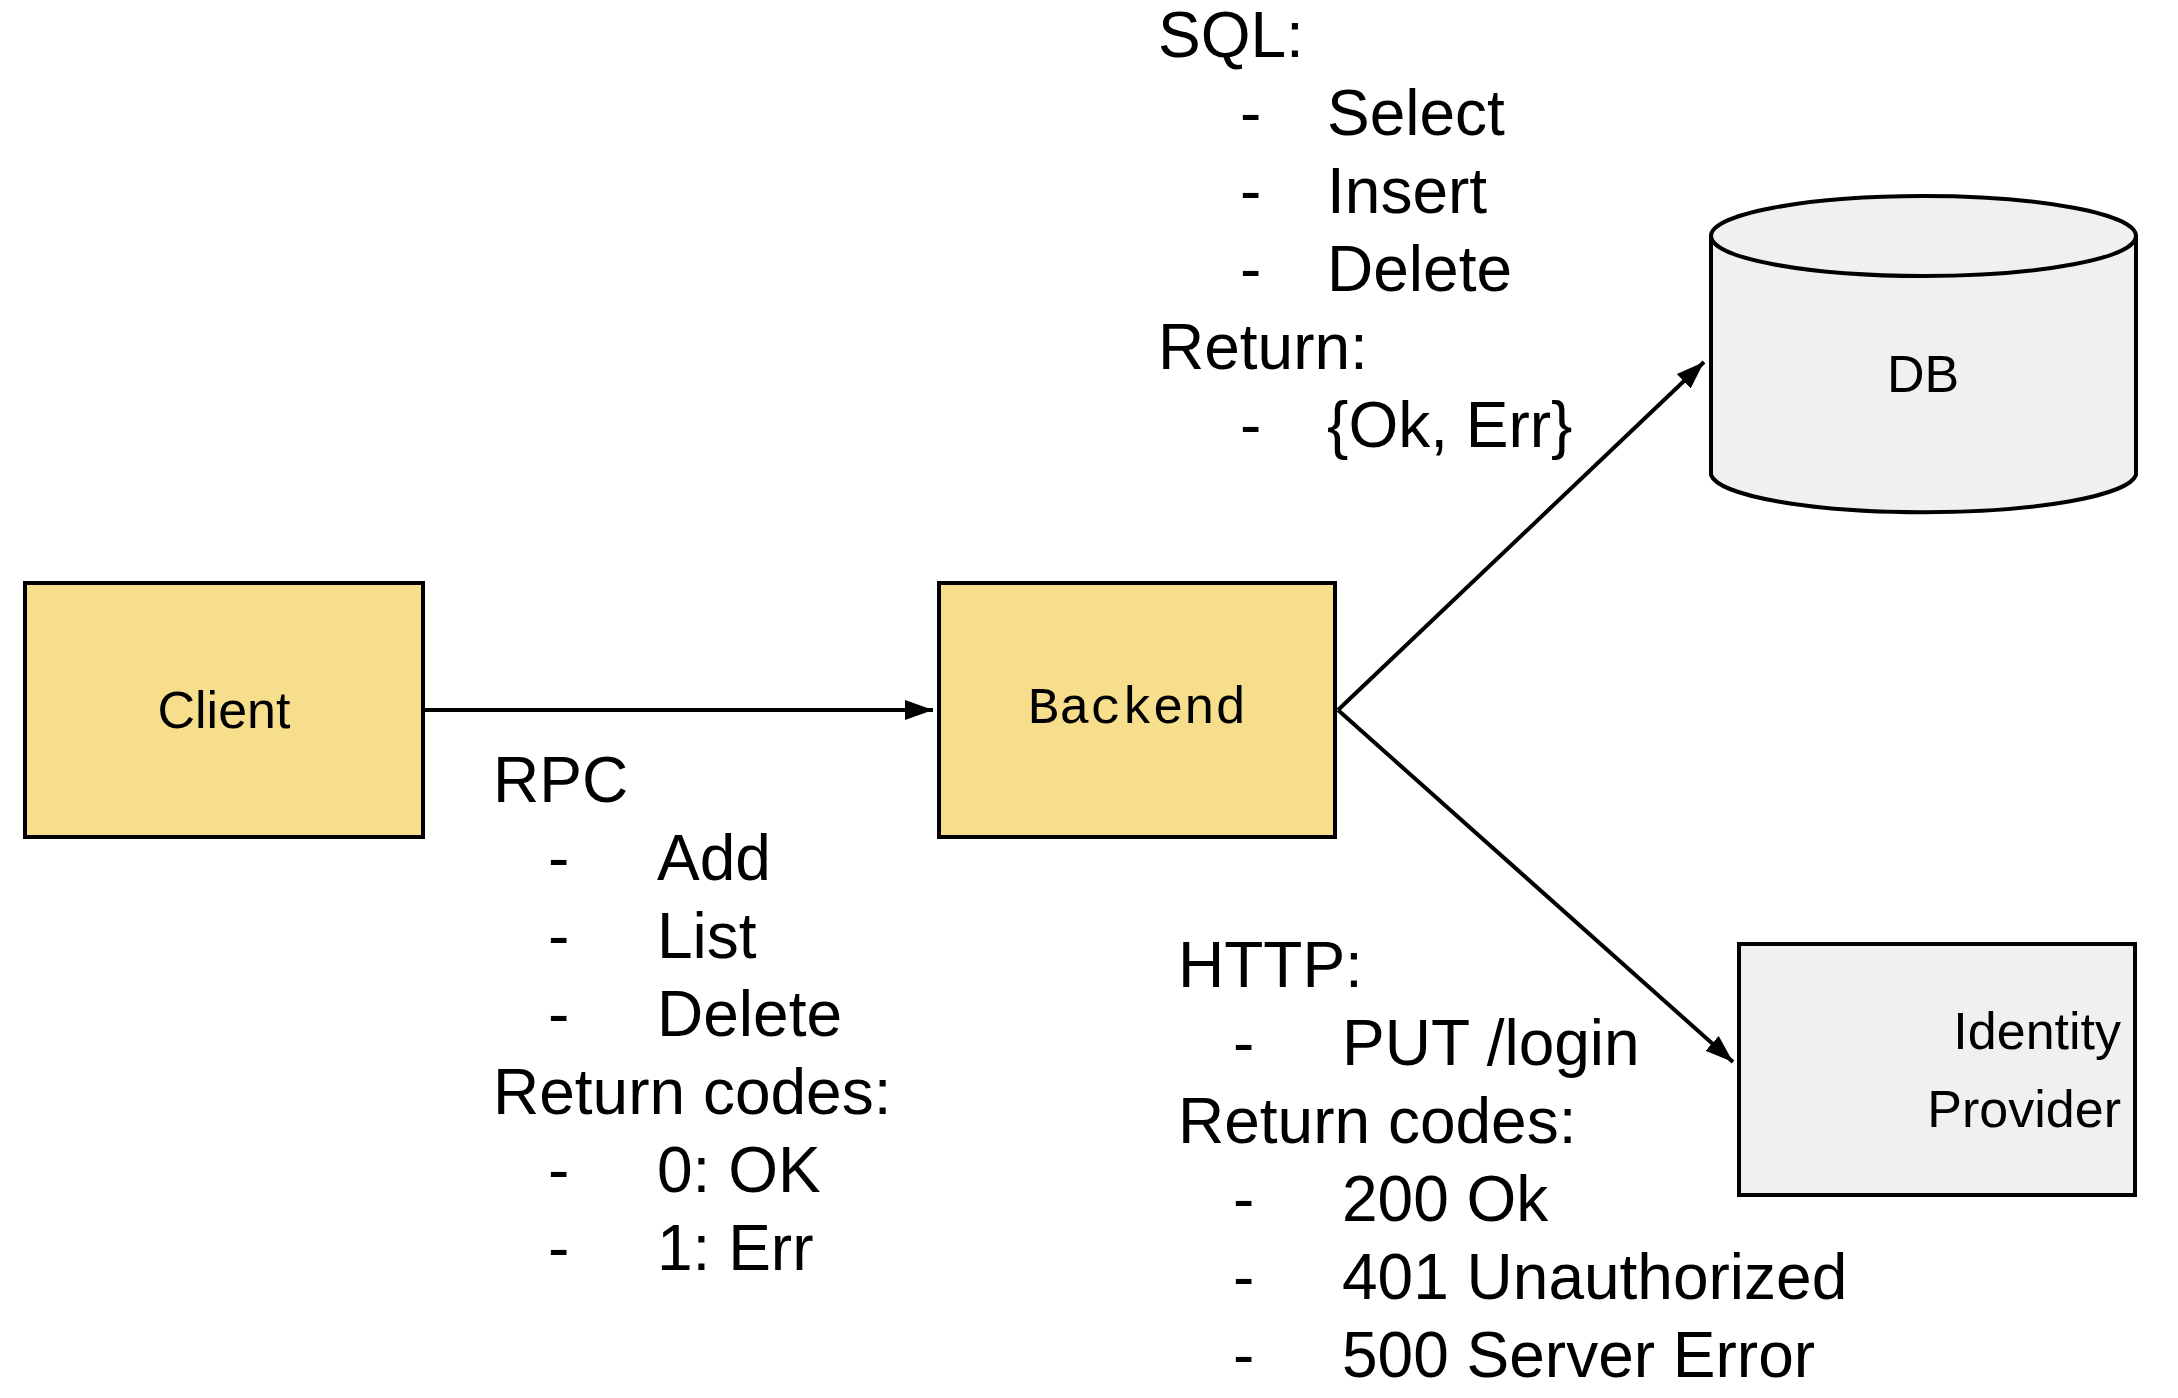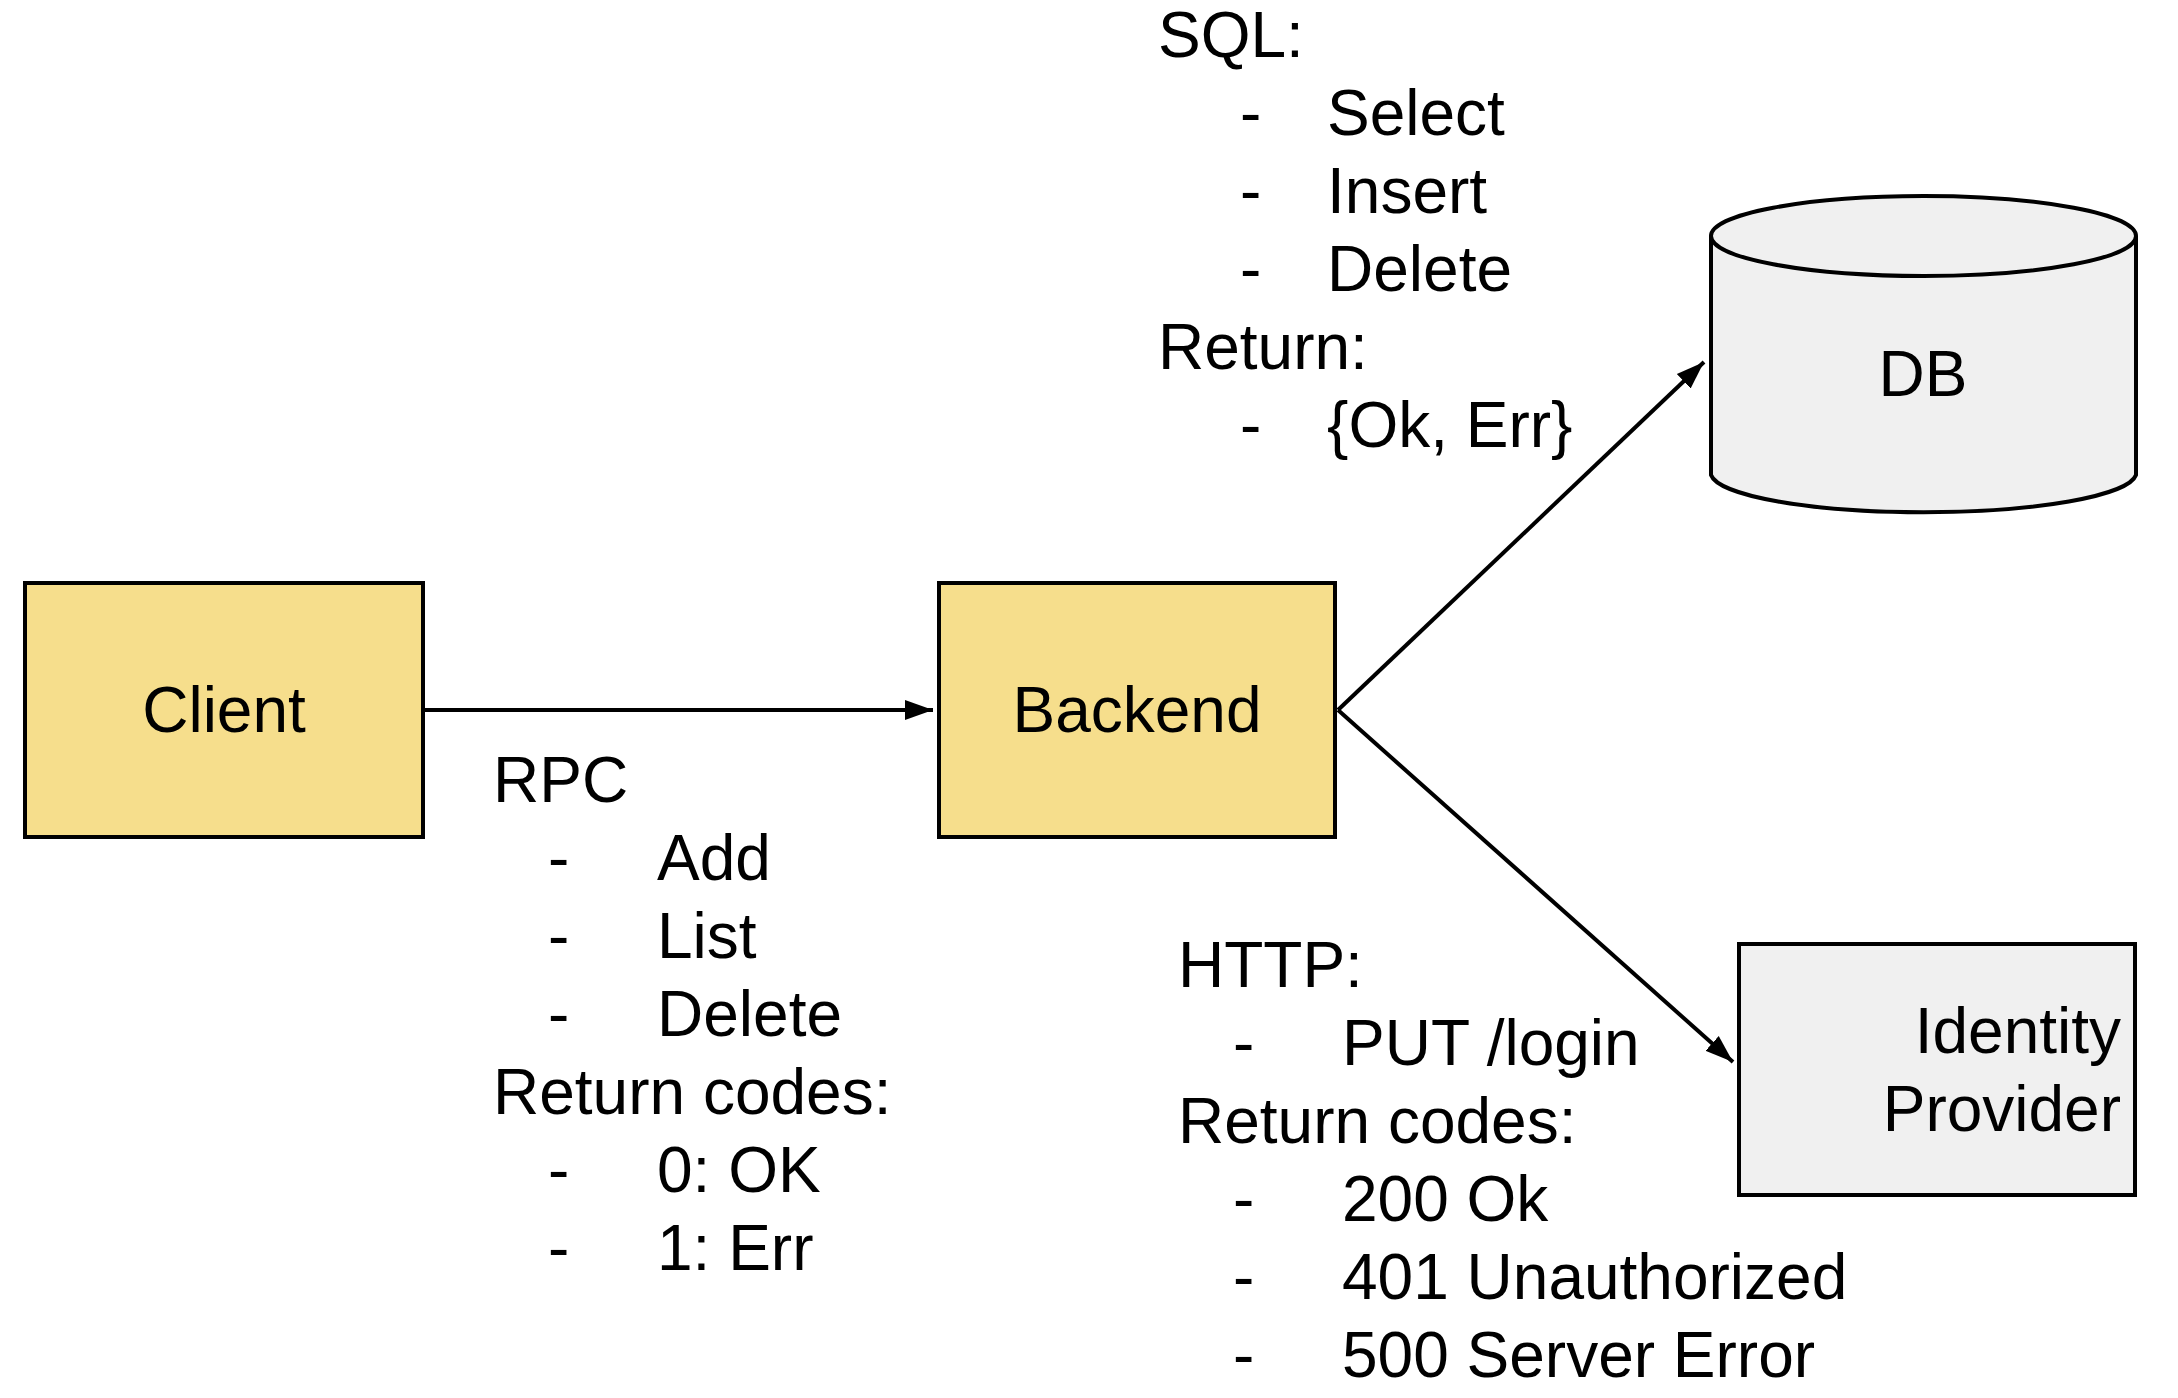--- a/index.html
+++ b/index.html
@@ -48,21 +48,21 @@
     text-align: right;
   }
   .node.service {
     background: var(--service-fill, #f6de8c);
   }
   .node.external {
     background: var(--external-fill, #f0f0f0);
     padding-left: 28px;
   }
   .node-label, .db-label {
-    font-size: 64px;
+    font-size: 52px;
     line-height: 78px;
     color: var(--text, #000000);
   }
   .idp-label {
     display: inline-block;
     max-width: 340px;
   }
   .db-label-wrap {
     position: absolute;
     left: 1710px;
@@ -86,21 +86,21 @@
     width: 109px;
   }
   .ann-sql .dash {
     margin-left: 82px;
     width: 87px;
   }
   .ann-rpc  { left: 493px;  top: 741px; }
   .ann-sql  { left: 1158px; top: -4px;  }
   .ann-http { left: 1178px; top: 926px; }
   .node-client  { left: 23px;   top: 581px; width: 402px; height: 258px; }
-  .node-backend { left: 937px;  top: 581px; width: 400px; height: 258px; }
+  .node-backend { left: 937px;  top: 581px; width: 400px; height: 258px; font-family: Liberation Mono, monospace; }
   .node-idp     { left: 1737px; top: 942px; width: 400px; height: 255px; }
 </style>
 </head>
 <body>
 
 <div class="canvas">
 
   <svg class="layer" viewBox="0 0 2178 1398">
     <defs>
       <marker id="ah" markerUnits="userSpaceOnUse" markerWidth="30" markerHeight="22" refX="28" refY="11" orient="auto">

